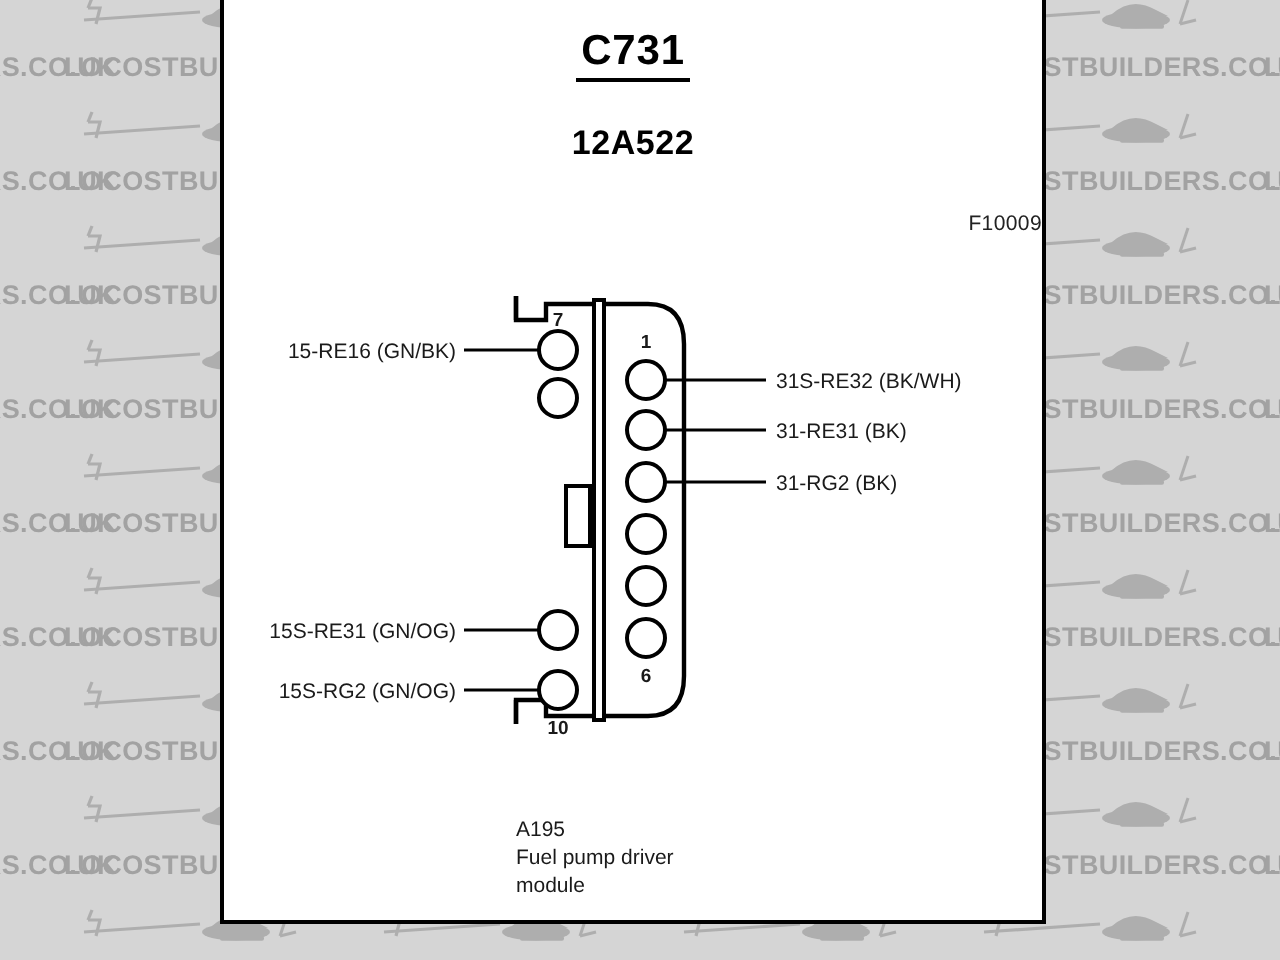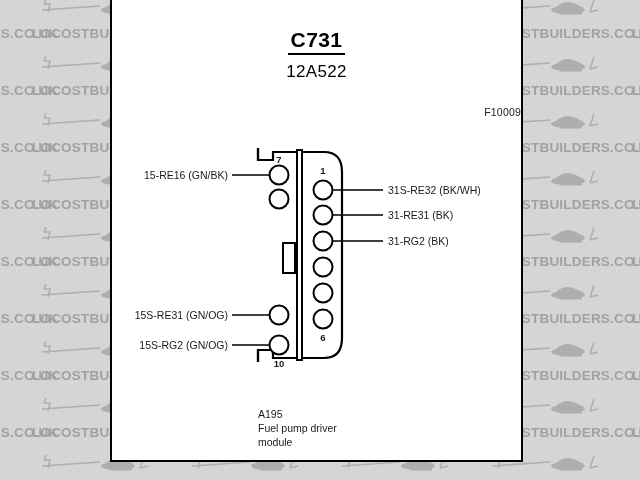--- a/index.html
+++ b/index.html
@@ -70,41 +70,41 @@
     background: #ffffff;
     border-left: 2px solid #000;
     border-right: 2px solid #000;
     border-bottom: 2px solid #000;
     box-sizing: border-box;
   }
 
   
   .title-main {
     position: absolute;
-    top: 28px;
+    top: 14px;
     left: 0;
     width: 100%;
     text-align: center;
     font-size: 21px;
     font-weight: bold;
     color: #000;
     letter-spacing: 0.4px;
   }
   .title-main span.u {
     border-bottom: 2px solid #000;
     padding: 0 3px 2px 3px;
   }
   .title-sub {
     position: absolute;
     top: 62px;
     left: 0;
     width: 100%;
     text-align: center;
     font-size: 17px;
-    font-weight: normal;
+    font-weight: bold;
     color: #000;
     letter-spacing: 0.3px;
   }
   .title-code {
     position: absolute;
     top: 106px;
     left: 0;
     width: 100%;
     text-align: right;
     font-size: 10.5px;

